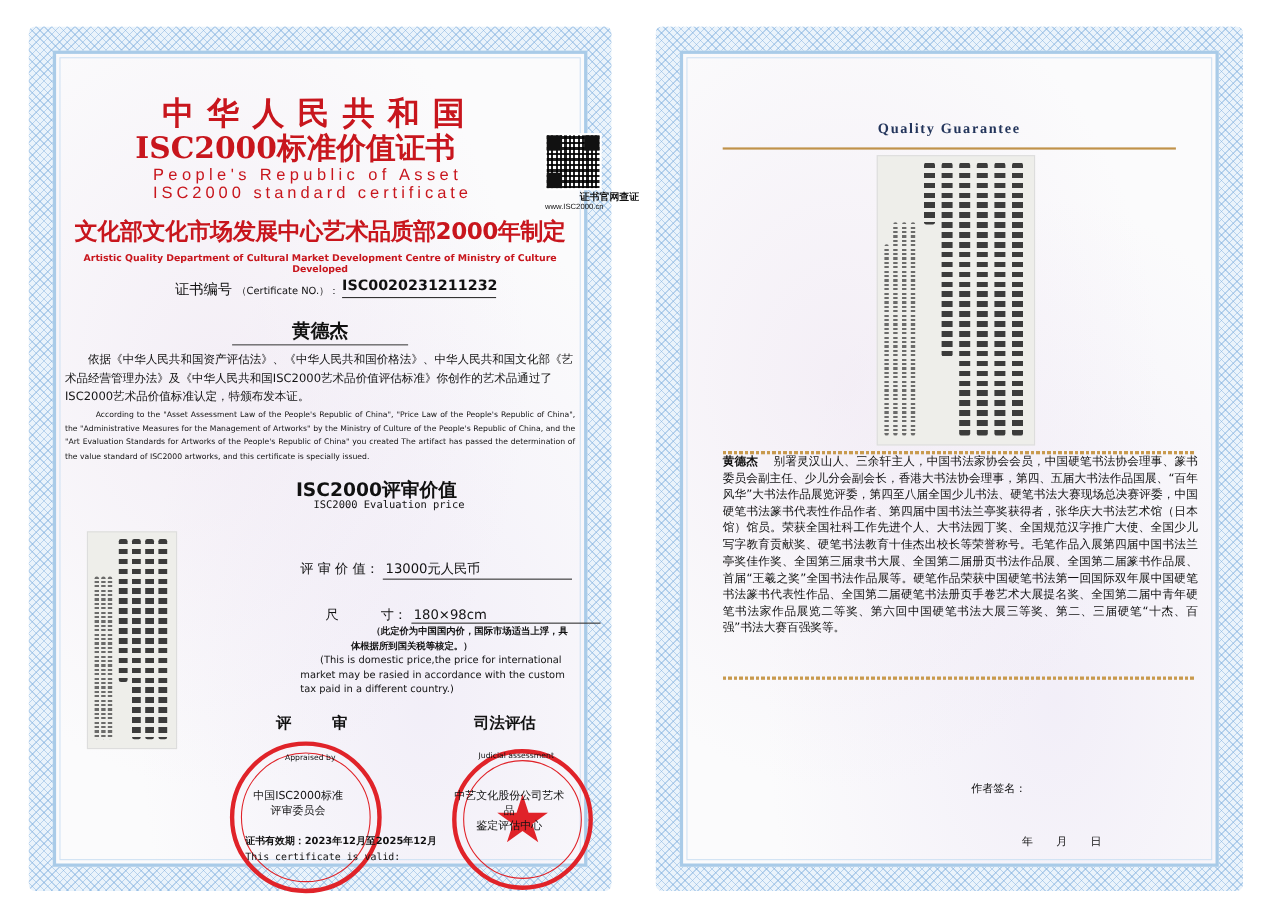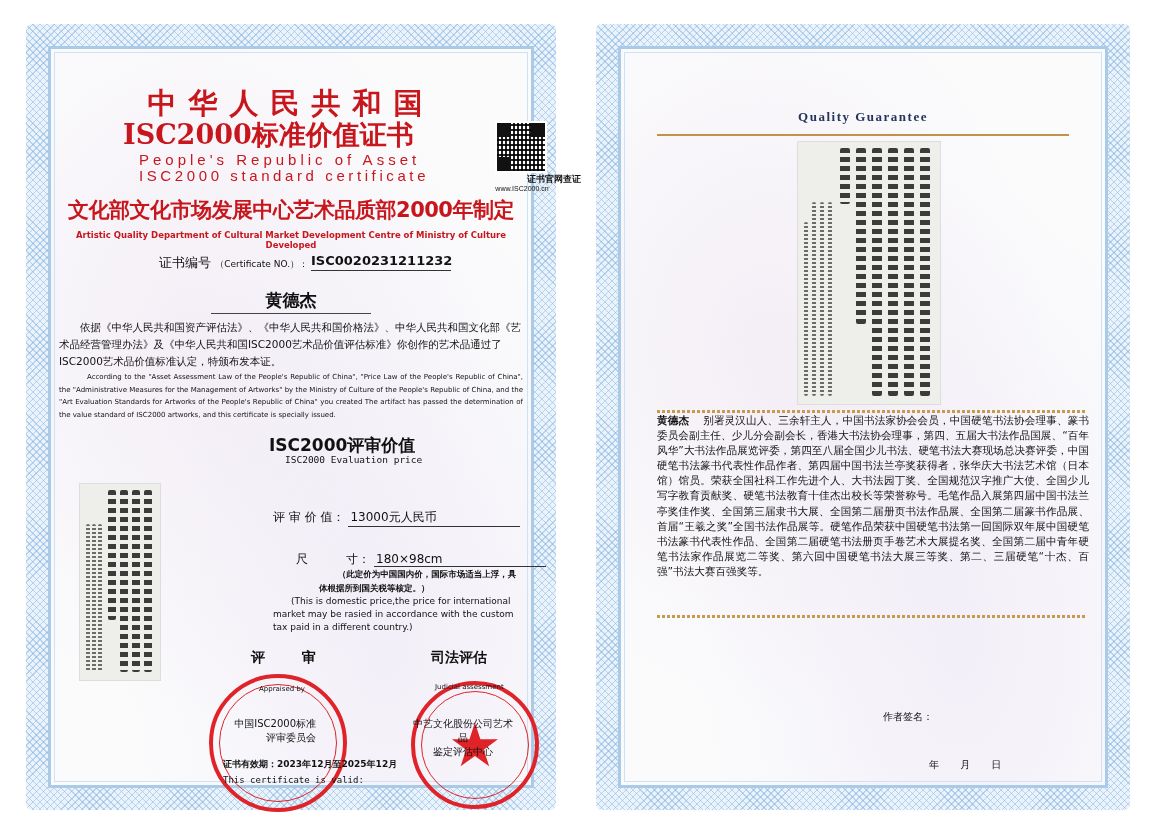--- a/index.html
+++ b/index.html
@@ -62,21 +62,21 @@
   .l-painting{left:28px;top:434px;width:80px;height:196px;}
   .l-sig1{left:200px;top:600px;font-size:14px;font-weight:bold;letter-spacing:16px;}
   .l-sig2{left:380px;top:600px;font-size:14px;font-weight:bold;}
   .seal{border-radius:50%;border:4px solid #e02329;color:#e02329;}
   .seal1{left:158px;top:625px;width:130px;height:130px;}
   .seal2{left:360px;top:632px;width:120px;height:120px;}
   .seal-star{position:absolute;left:50%;top:50%;transform:translate(-50%,-50%);font-size:60px;color:#e02329;line-height:1;}
   .seal-ring{position:absolute;inset:6px;border-radius:50%;border:1px solid #e02329;}
   .appr{left:208px;top:636px;font-size:7px;}
   .judi{left:384px;top:634px;font-size:7px;}
-  .org1{left:175px;top:668px;font-size:10px;text-align:right;line-height:14px;width:90px;}
+  .org1{left:175px;top:668px;font-size:10px;text-align:center;line-height:14px;width:90px;}
   .org2{left:362px;top:668px;font-size:10px;text-align:center;line-height:14px;width:100px;}
   .valid-cn{left:172px;top:709px;font-size:9px;font-weight:bold;}
   .valid-en{left:172px;top:726px;font-size:9px;font-family:"DejaVu Sans Mono",monospace;}
   .lic{left:0;right:0;top:738px;font-size:10px;text-align:center;padding-right:60px;}
 
   
   .r-title{left:0;right:0;top:28px;font-family:"DejaVu Serif","Liberation Serif",serif;font-weight:bold;font-size:25px;letter-spacing:6px;}
   .r-sub{left:0;right:0;top:60px;font-family:Liberation Serif, serif;font-weight:bold;font-size:13px;letter-spacing:1.5px;}
   .r-rule{left:36px;right:36px;top:85px;border-top:2px solid #c0924a;}
   .r-painting{left:176px;top:92px;width:142px;height:262px;}

